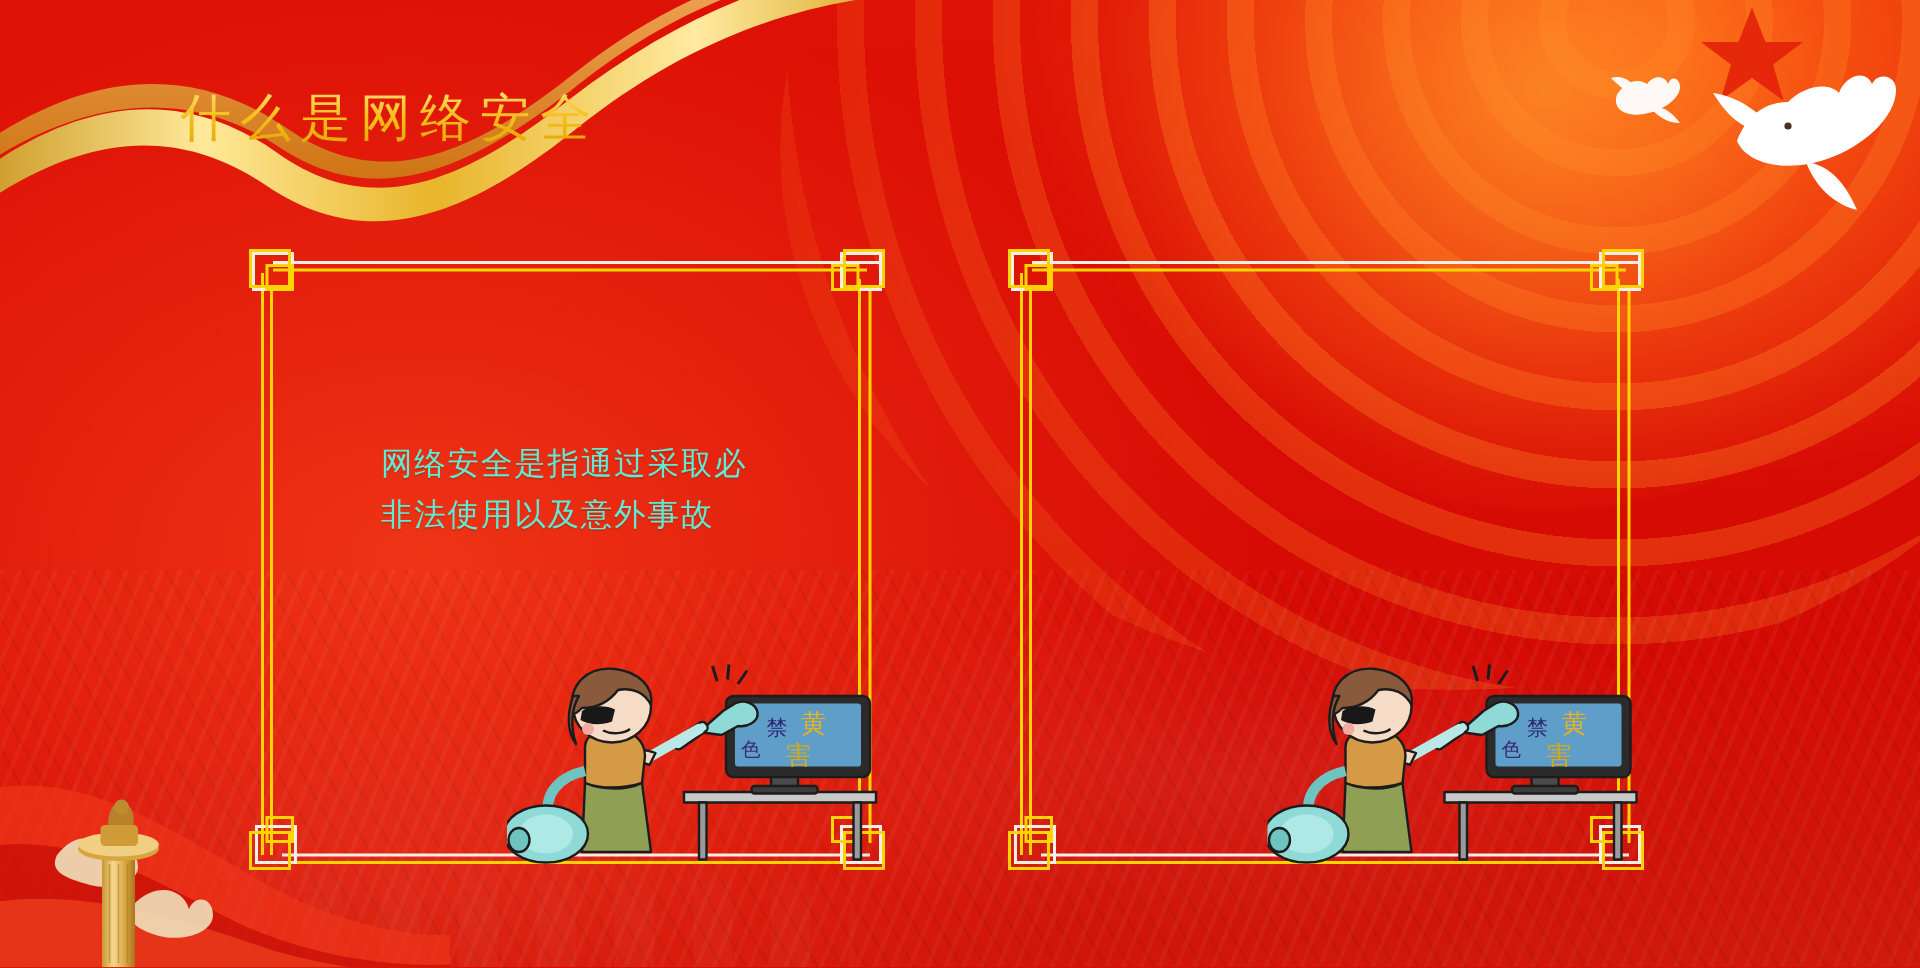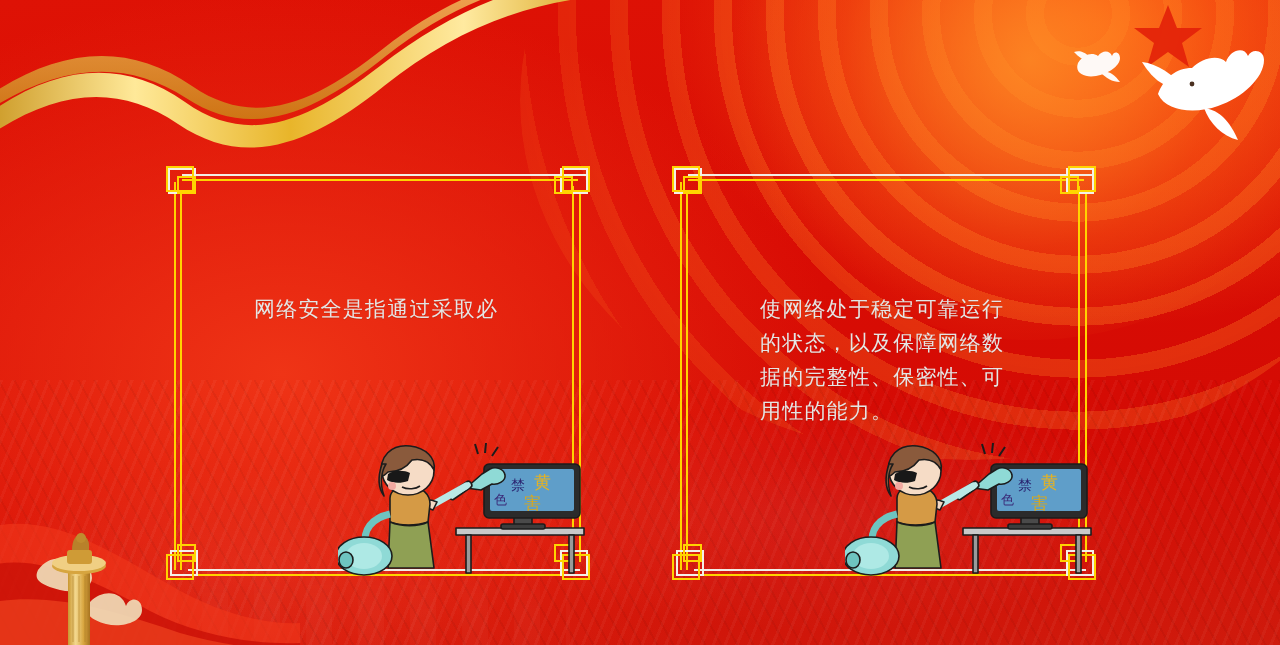--- a/index.html
+++ b/index.html
@@ -95,21 +95,21 @@
   .corner{position:absolute;width:34px;height:32px;}
   .corner .sq{position:absolute;border:2px solid #ffd400;}
   .corner .sq.w{border-color:#f4f0e8;}
   .corner .sq.big{width:24px;height:22px;left:0;top:0;}
   .corner .sq.sm{width:15px;height:14px;left:11px;top:10px;}
 
   
   .body-text{
     position:absolute;
     font-size:21px;line-height:34px;letter-spacing:1.2px;
-    color:#e5e5e5;
+    color:#5eead4;
     font-family:"DejaVu Serif","Liberation Serif",serif;
     text-shadow:0 1px 0 rgba(120,40,0,.25);
   }
   .body-text div{white-space:nowrap;}
 
   
   .cartoon{position:absolute;width:250px;height:135px;}
 </style>
 </head>
 <body>
@@ -228,20 +228,21 @@
     </div>
     <div class="corner" style="left:388px;top:378px;">
       <div class="sq w big" style="left:6px;top:6px;"></div>
       <div class="sq big" style="left:8px;top:10px;"></div>
       <div class="sq sm" style="left:0px;top:0px;"></div>
     </div>
   </div>
 
   <div class="body-text" style="left:254px;top:292px;width:270px;">
     <div>网络安全是指通过采取必</div>
+    <div>非法使用以及意外事故</div>
   </div>
 
   <div class="frame" style="left:672px;top:166px;width:420px;height:410px;">
     <div class="edge white" style="left:16px;top:8px;width:404px;height:2px;"></div>
     <div class="edge" style="left:16px;top:13px;width:396px;height:2px;"></div>
     <div class="edge" style="left:8px;top:16px;width:2px;height:388px;"></div>
     <div class="edge" style="left:14px;top:28px;width:2px;height:376px;"></div>
     <div class="edge" style="left:406px;top:20px;width:2px;height:384px;"></div>
     <div class="edge" style="left:413px;top:28px;width:2px;height:368px;"></div>
     <div class="edge white" style="left:22px;top:403px;width:392px;height:2px;"></div>
@@ -262,26 +263,20 @@
       <div class="sq big" style="top:10px;"></div>
       <div class="sq sm" style="top:0px;"></div>
     </div>
     <div class="corner" style="left:388px;top:378px;">
       <div class="sq w big" style="left:6px;top:6px;"></div>
       <div class="sq big" style="left:8px;top:10px;"></div>
       <div class="sq sm" style="left:0px;top:0px;"></div>
     </div>
   </div>
 
-  <div class="body-text" style="left:760px;top:292px;width:270px;">
-    <div>使网络处于稳定可靠运行</div>
-    <div>的状态，以及保障网络数</div>
-    <div>据的完整性、保密性、可</div>
-    <div>用性的能力。</div>
-  </div>
 
   <svg class="cartoon" style="left:338px;top:442px;" viewBox="0 0 250 135">
     <g stroke="#1c1c1c" stroke-width="1.6" stroke-linejoin="round">
 
       <rect x="118" y="86" width="128" height="7" fill="#c9c9c9"></rect>
       <rect x="128" y="93" width="5" height="38" fill="#9a9a9a"></rect>
       <rect x="231" y="93" width="5" height="38" fill="#9a9a9a"></rect>
 
       <rect x="176" y="74" width="18" height="9" fill="#4a4a4a"></rect>
       <rect x="163" y="82" width="44" height="5" rx="2" fill="#3d3d3d"></rect>
@@ -366,14 +361,15 @@
       <path d="M50,32 C56,28 66,28 72,31 L70,39 C62,42 54,41 49,38 Z" fill="#181818" stroke="none"></path>
       <path d="M64,45 C70,48 78,47 82,44" fill="none"></path>
       <circle cx="54" cy="44" r="4" fill="#f2a9a0" stroke="none"></circle>
       <path d="M52,72 C34,76 24,88 28,104" fill="none" stroke="#6ec4c0" stroke-width="7"></path>
       <ellipse cx="26" cy="114" rx="28" ry="19" fill="#8fdad6"></ellipse>
       <ellipse cx="26" cy="114" rx="18" ry="13" fill="#aee9e5" stroke="none"></ellipse>
       <ellipse cx="8" cy="118" rx="7" ry="8" fill="#6ec4c0"></ellipse>
     </g>
   </svg>
 
+  <div class="title">什么是网络安全</div>
 
 </div>
 
 </body></html>

